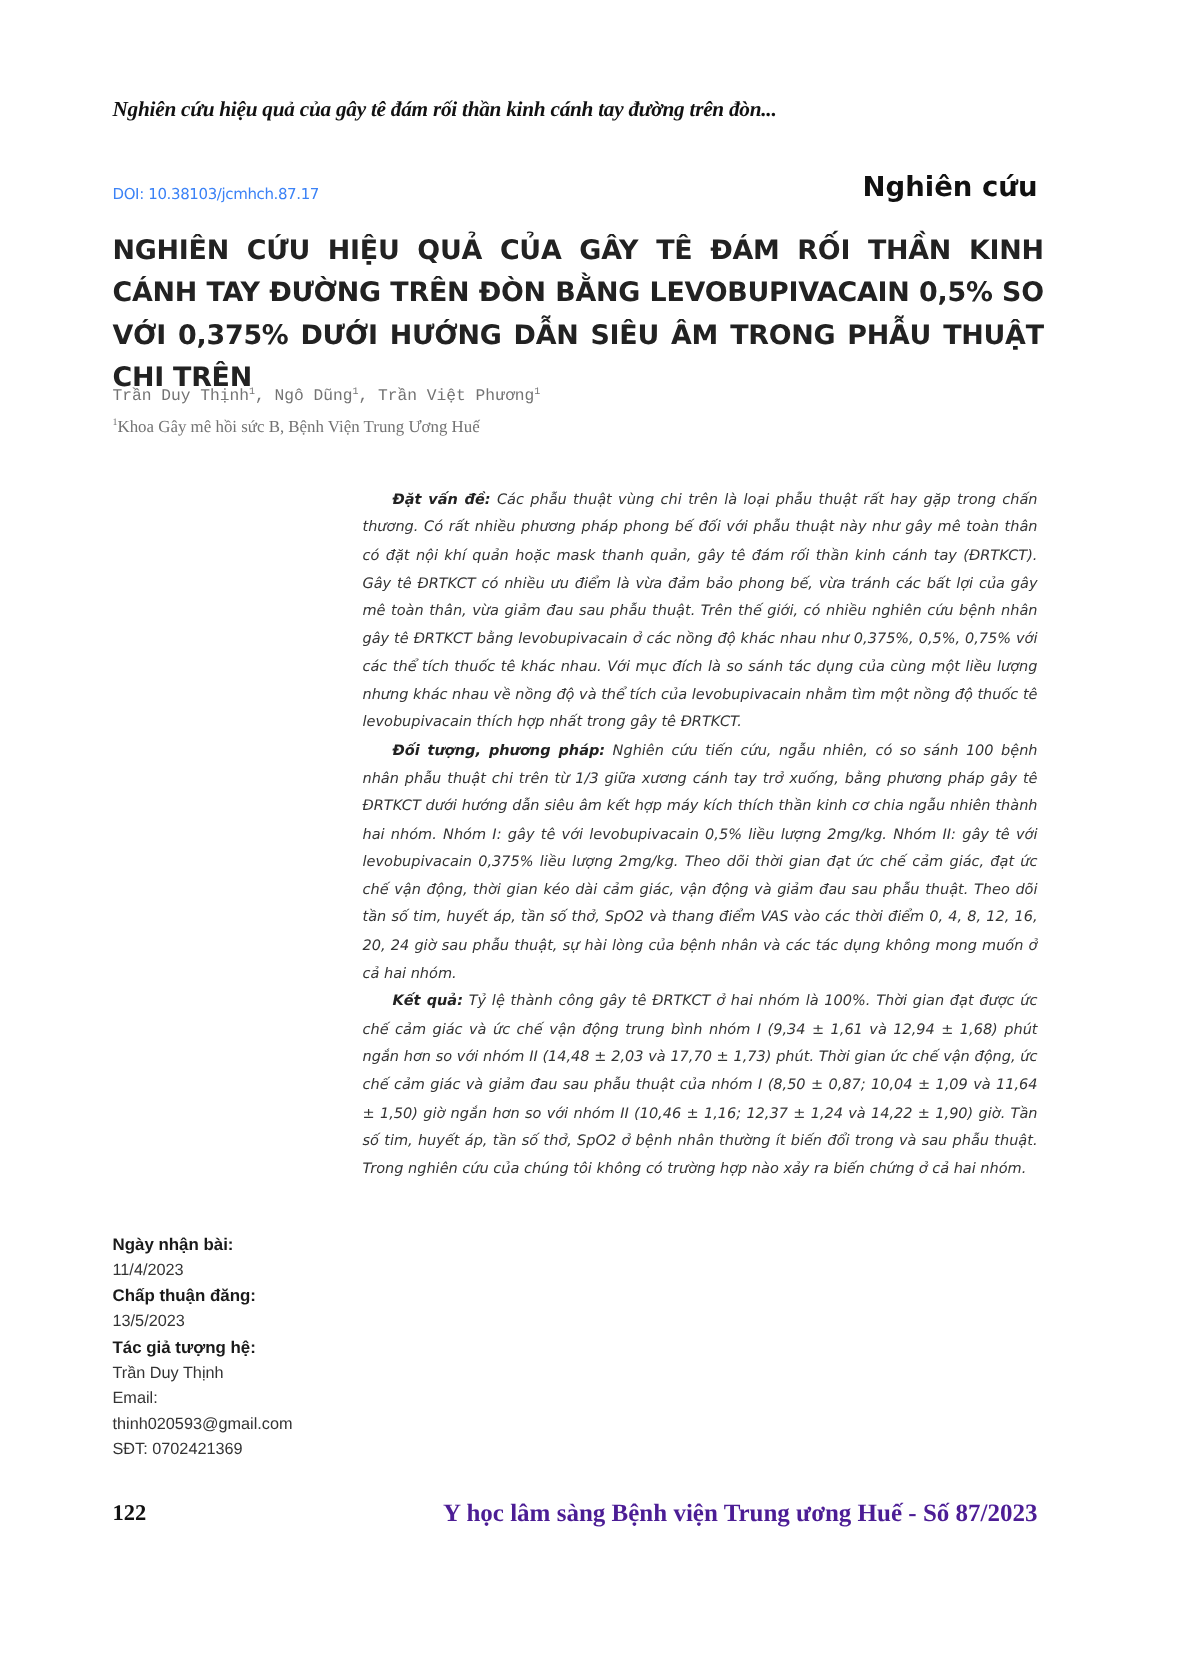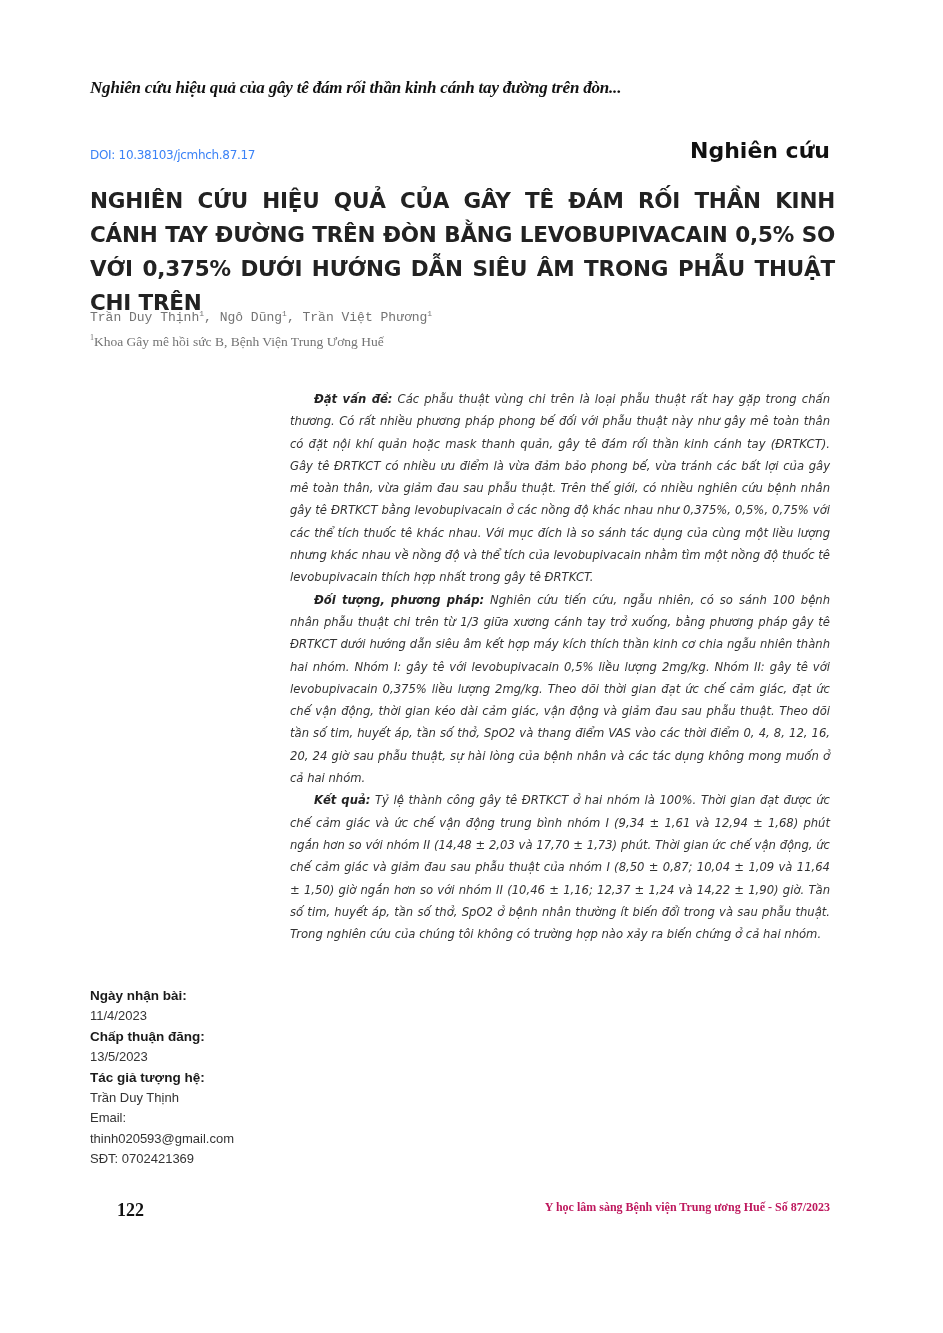--- a/index.html
+++ b/index.html
@@ -45,25 +45,25 @@
     margin: 0; text-indent: 24px; text-align: justify; font-style: italic;
   }
   .abstract p .lead { font-weight: bold; color: #222; }
   .sidebar {
     position: absolute; left: 90px; top: 986px; width: 190px;
     font-family: Liberation Sans, sans-serif; font-size: 13px; line-height: 20.4px; color: #333;
   }
   .sidebar .lbl { font-weight: bold; color: #1a1a1a; font-size: 13.5px; }
   .footer-page {
     position: absolute; left: 90px; top: 1200px;
-    font-family: "Liberation Serif", serif; font-weight: bold; font-size: 18px; color: #111; margin-left: 27px;
+    font-family: "Liberation Serif", serif; font-weight: bold; font-size: 18px; color: #111;
   }
   .footer-journal {
     position: absolute; right: 113px; top: 1200px;
-    font-family: "Liberation Serif", serif; font-weight: bold; font-size: 12px; color: #be185d;
+    font-family: "Liberation Serif", serif; font-weight: bold; font-size: 20px; color: #4c1d95;
   }
 </style>
 </head>
 <body>
 
 <div class="running-head">Nghiên cứu hiệu quả của gây tê đám rối thần kinh cánh tay đường trên đòn...</div>
 
 <div class="doi">DOI: 10.38103/jcmhch.87.17</div>
 <div class="section-label">Nghiên cứu</div>
 

